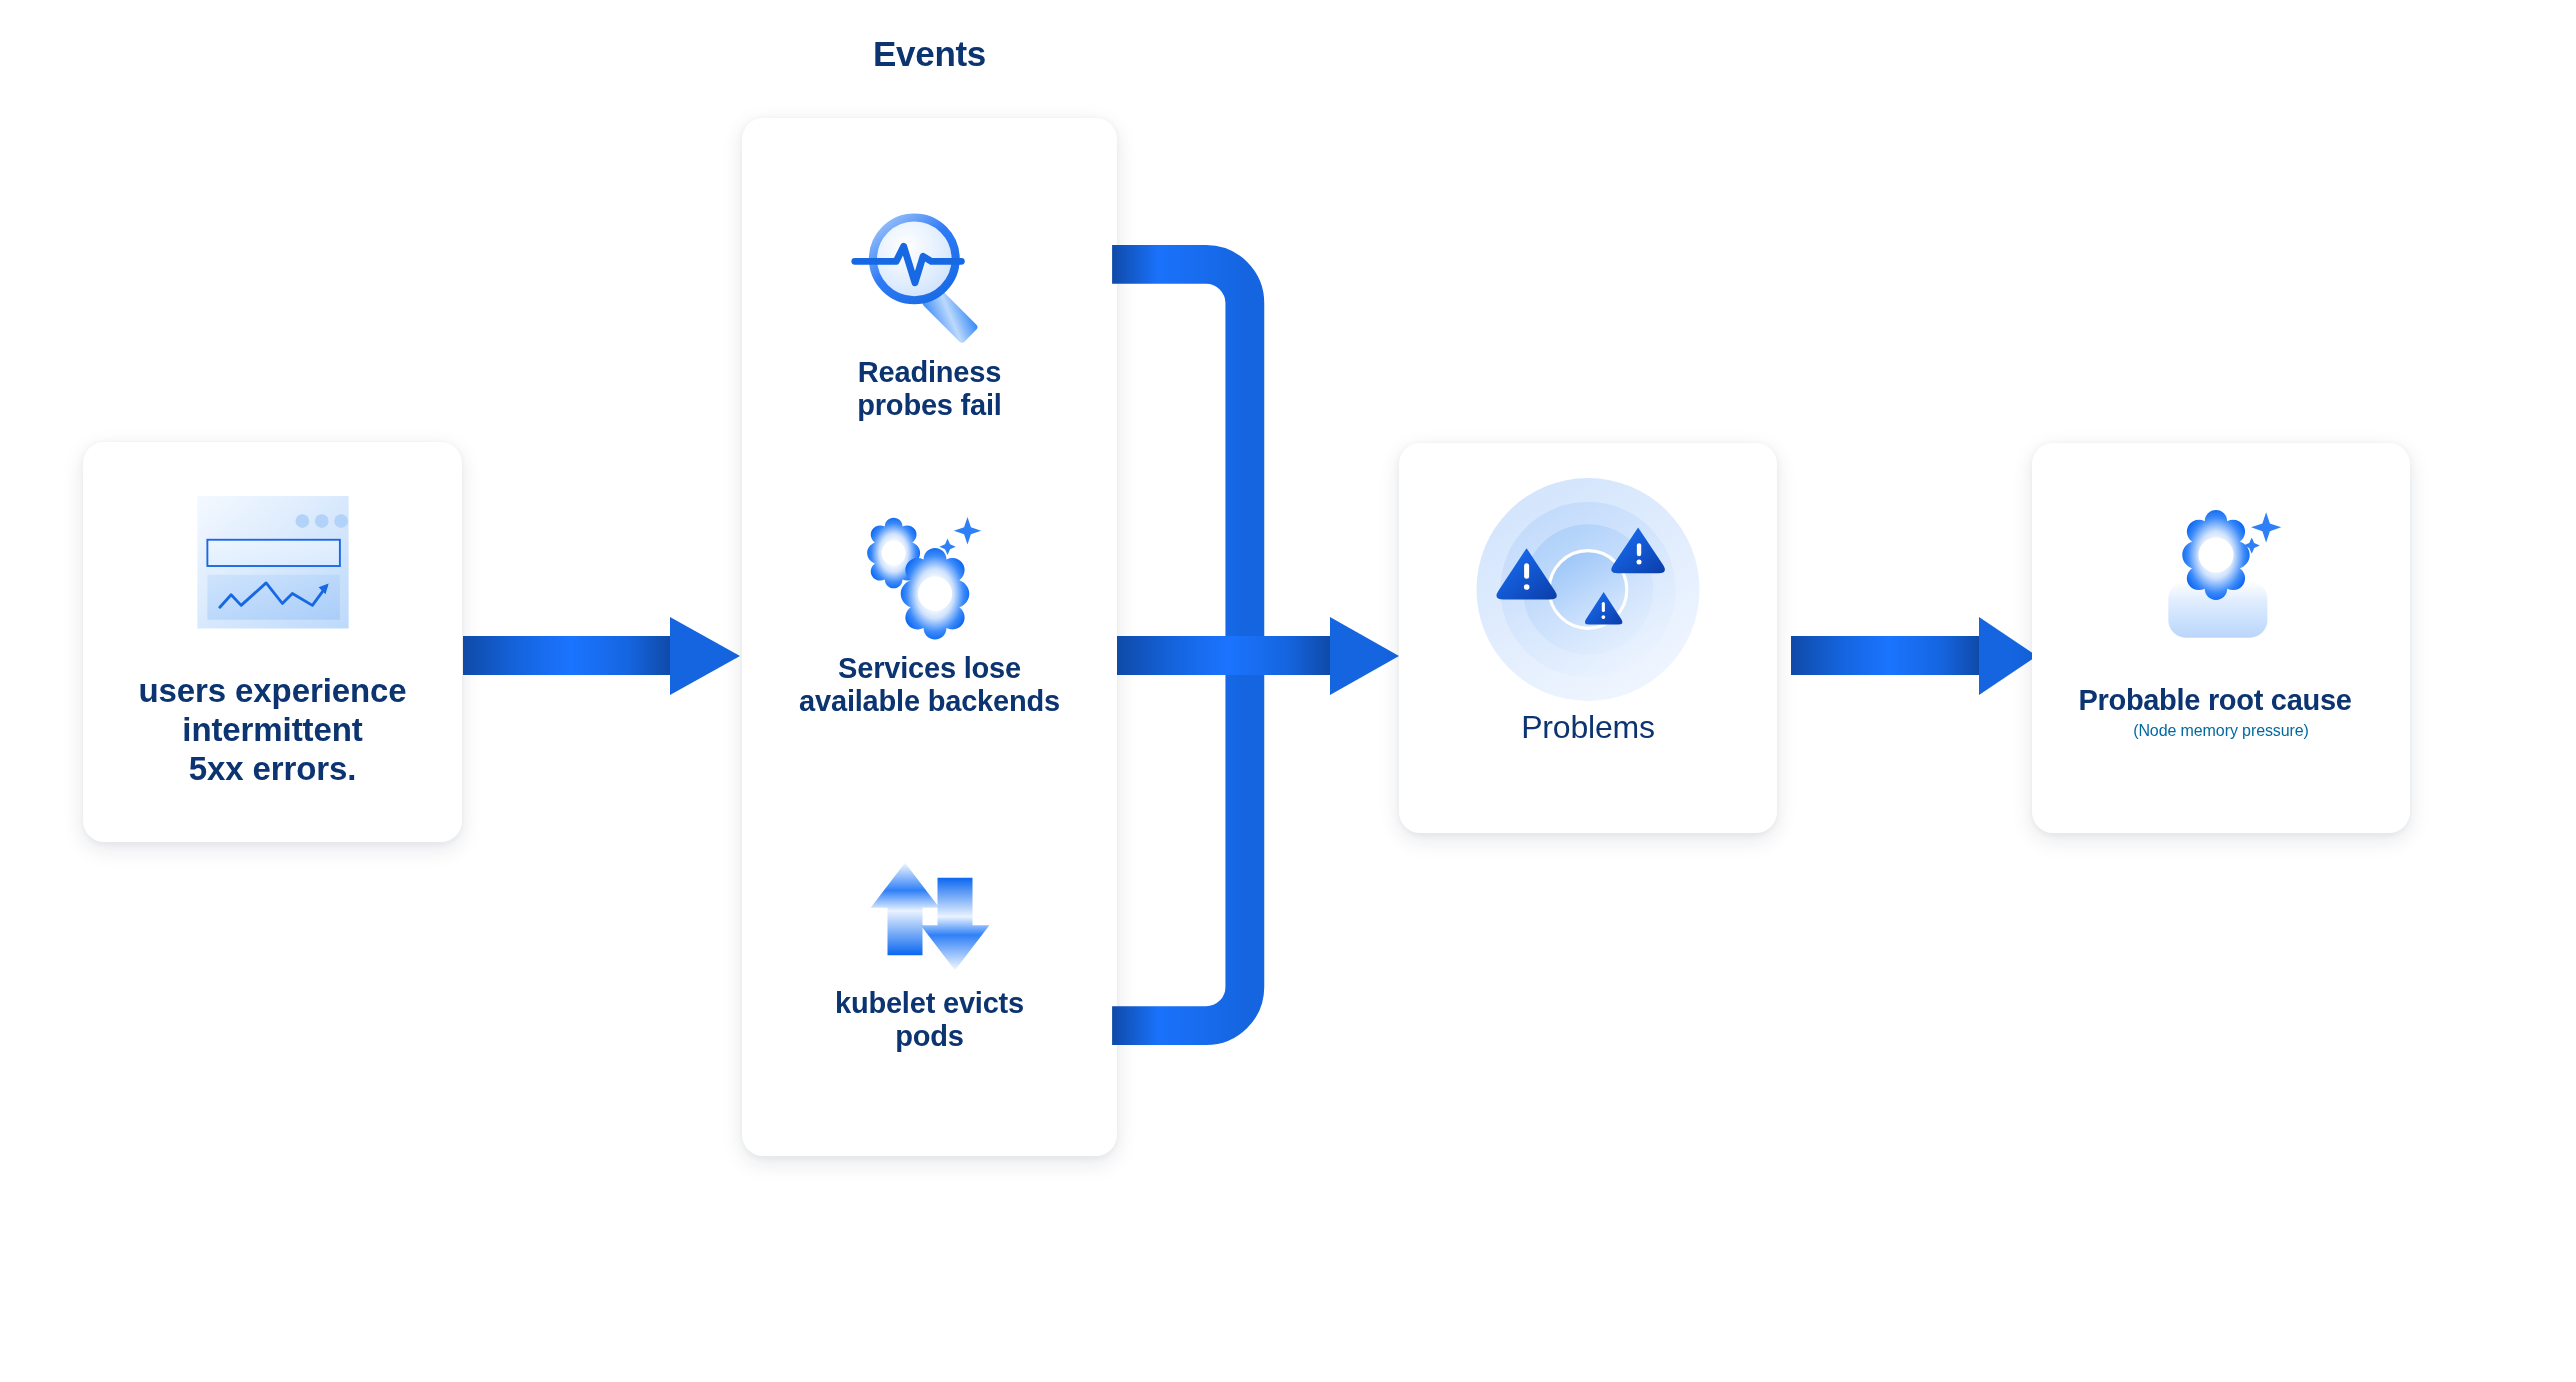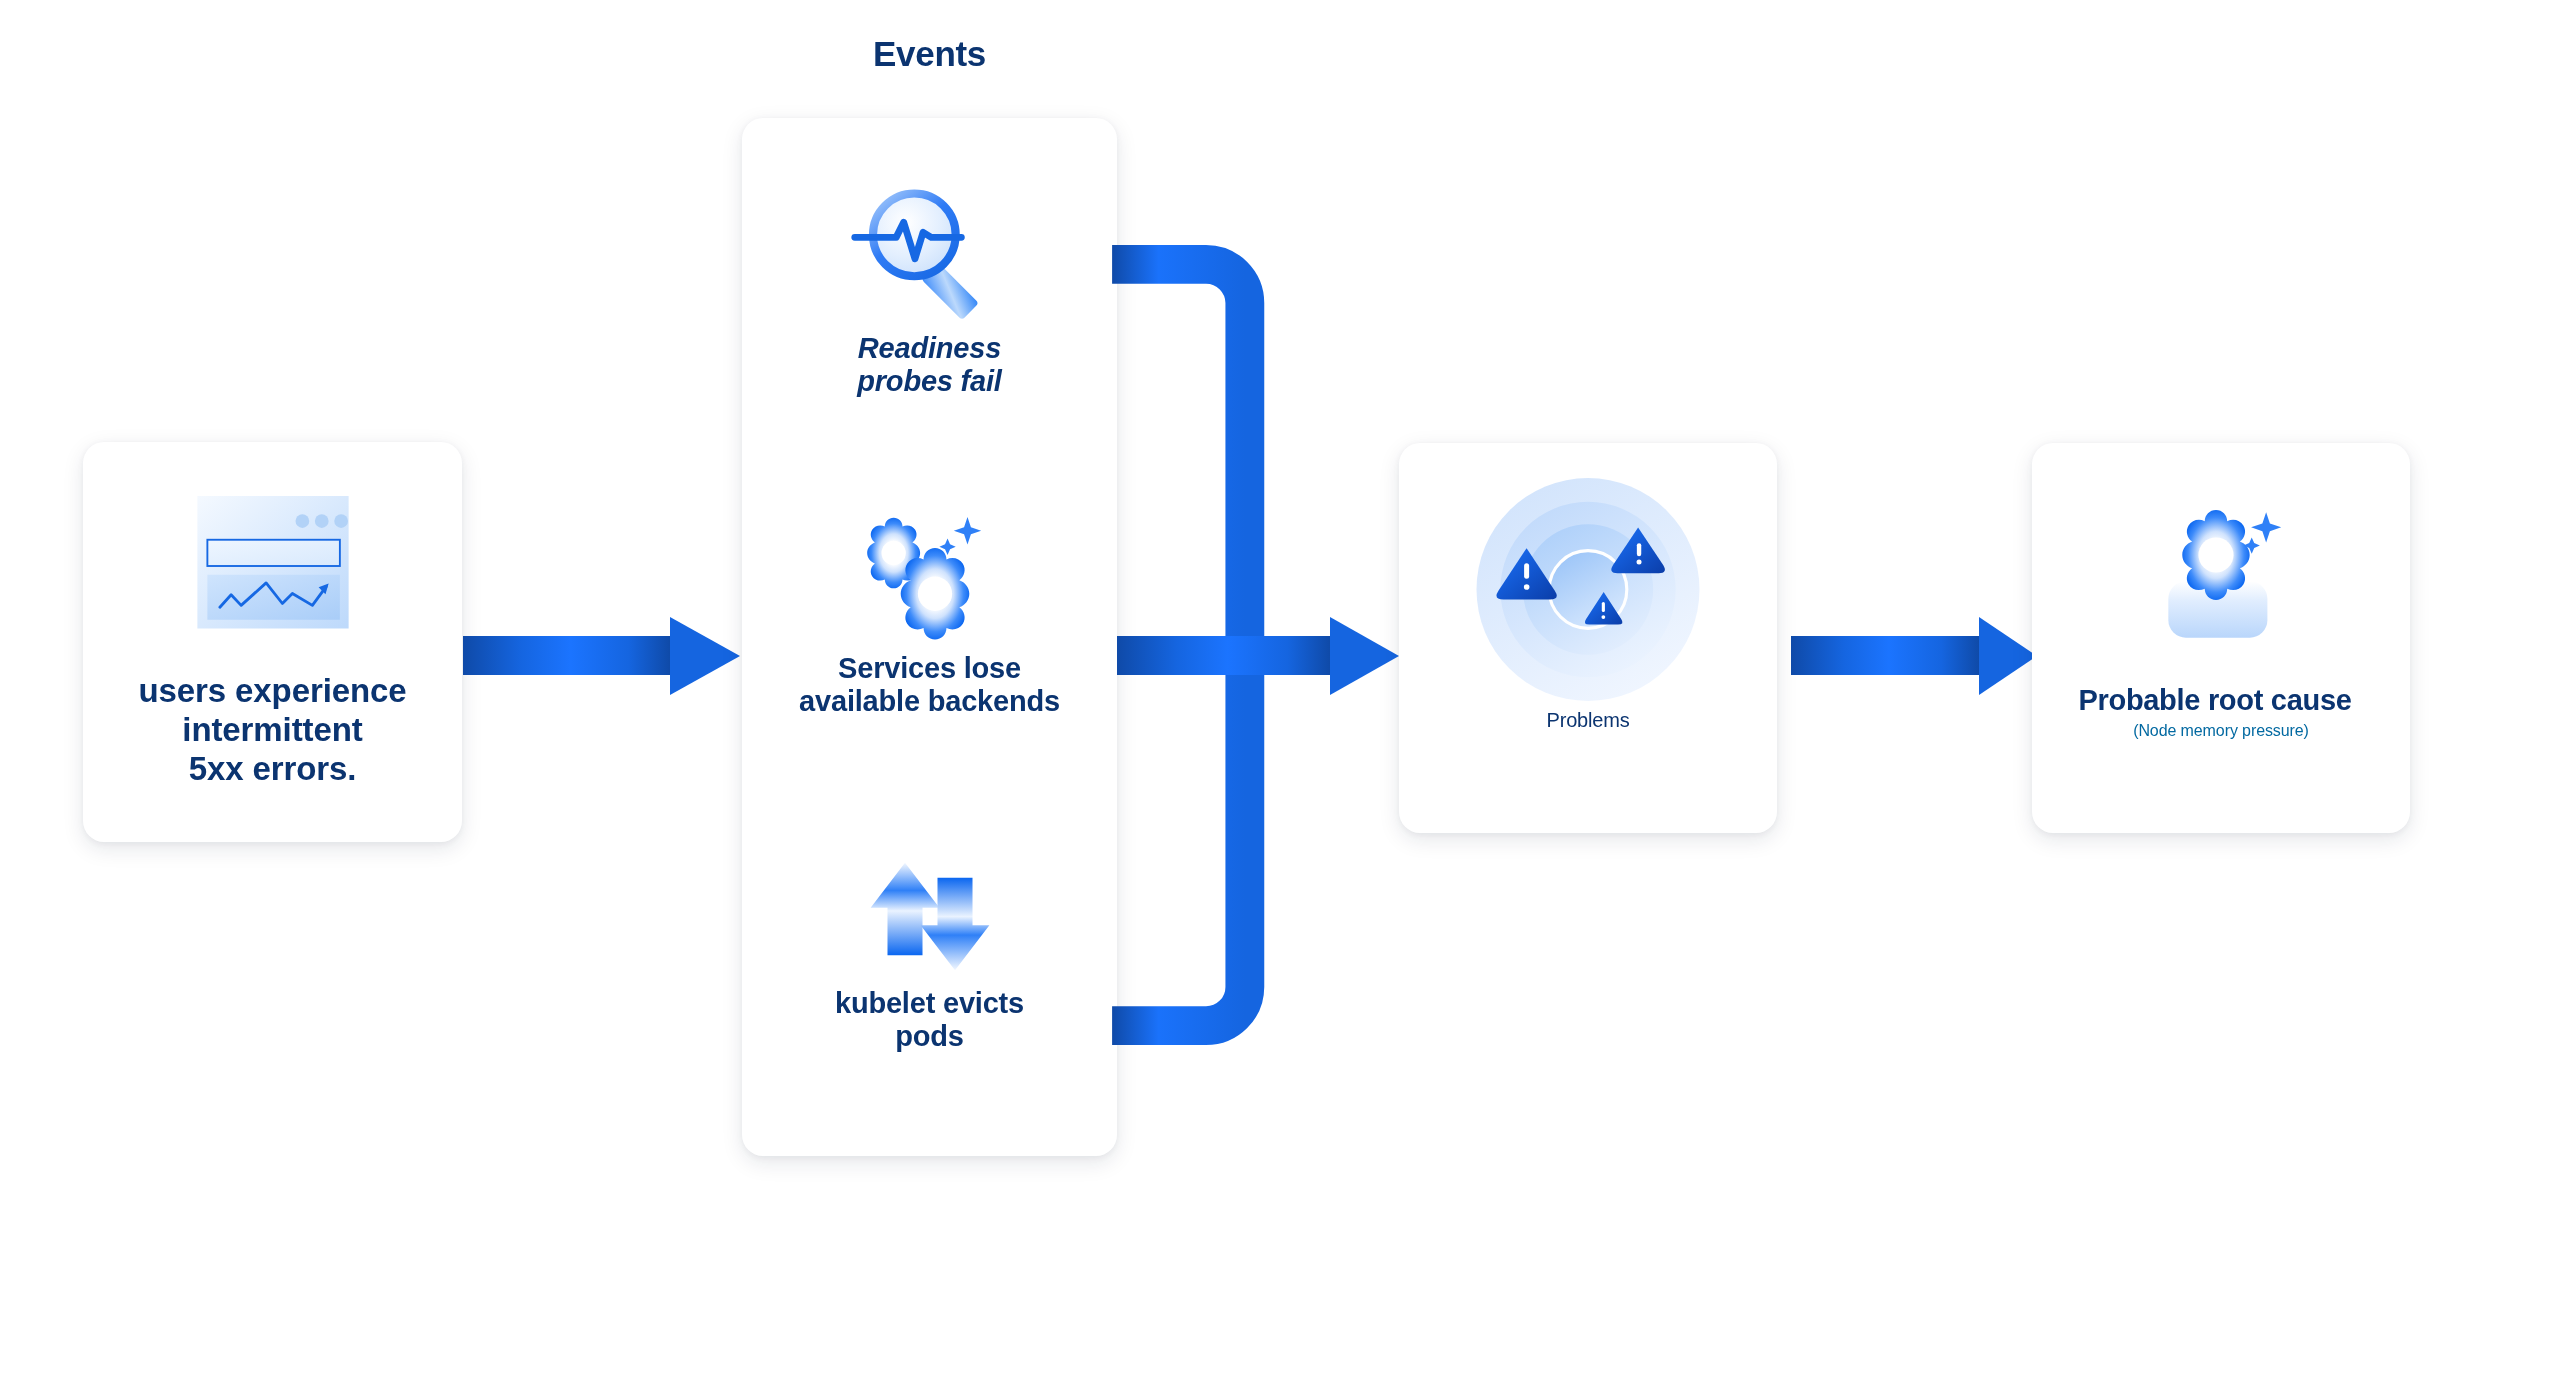--- a/index.html
+++ b/index.html
@@ -31,21 +31,21 @@
 
   
   #card-user{left:83px;top:442px;width:379px;height:400px;}
   #card-user .card-label{top:230px;font-size:33px;font-weight:bold;letter-spacing:-0.1px;}
 
   
   #card-events{left:742px;top:118px;width:375px;height:1038px;}
 
   
   #card-problems{left:1399px;top:443px;width:378px;height:390px;}
-  #card-problems .card-label{top:266px;font-size:20px;font-weight:normal;letter-spacing:-0.2px;}
+  #card-problems .card-label{top:266px;font-size:32px;font-weight:normal;letter-spacing:-0.2px;}
 
   
   #card-root{left:2032px;top:443px;width:378px;height:390px;}
   #card-root .rc-title{position:absolute;left:0;right:12px;top:241px;text-align:center;
       font-size:29px;font-weight:bold;color:#0b3470;letter-spacing:-0.3px;}
   #card-root .rc-sub{position:absolute;left:0;right:0;top:279px;text-align:center;
       font-size:16px;font-weight:normal;color:#0369a1;letter-spacing:-0.1px;}
 
   
   #events-title{
@@ -53,21 +53,21 @@
     text-align:center;font-size:35px;font-weight:bold;color:#0b3470;letter-spacing:-0.3px;
   }
 
   
   .event-item{position:absolute;left:0;width:375px;text-align:center;}
   .event-icon{position:relative;margin:0 auto;}
   .event-text{
     margin-top:7.5px;font-size:29px;font-weight:bold;color:#0b3470;
     line-height:1.15;letter-spacing:-0.2px;white-space:pre-line;
   }
-  #ev-0{top:49px;font-style:italic;}
+  #ev-0{top:73px;}
   #ev-1{top:391px;}
   #ev-2{top:736px;}
 
   
   .arrow{position:absolute;}
   .arrow .shaft{
     position:absolute;left:0;top:0;height:100%;
     background:linear-gradient(90deg,#0f4aa8 0%,#1565e0 28%,#1b74ff 52%,#1565e0 80%,#0f4aa8 100%);
   }
   .arrow .head{

